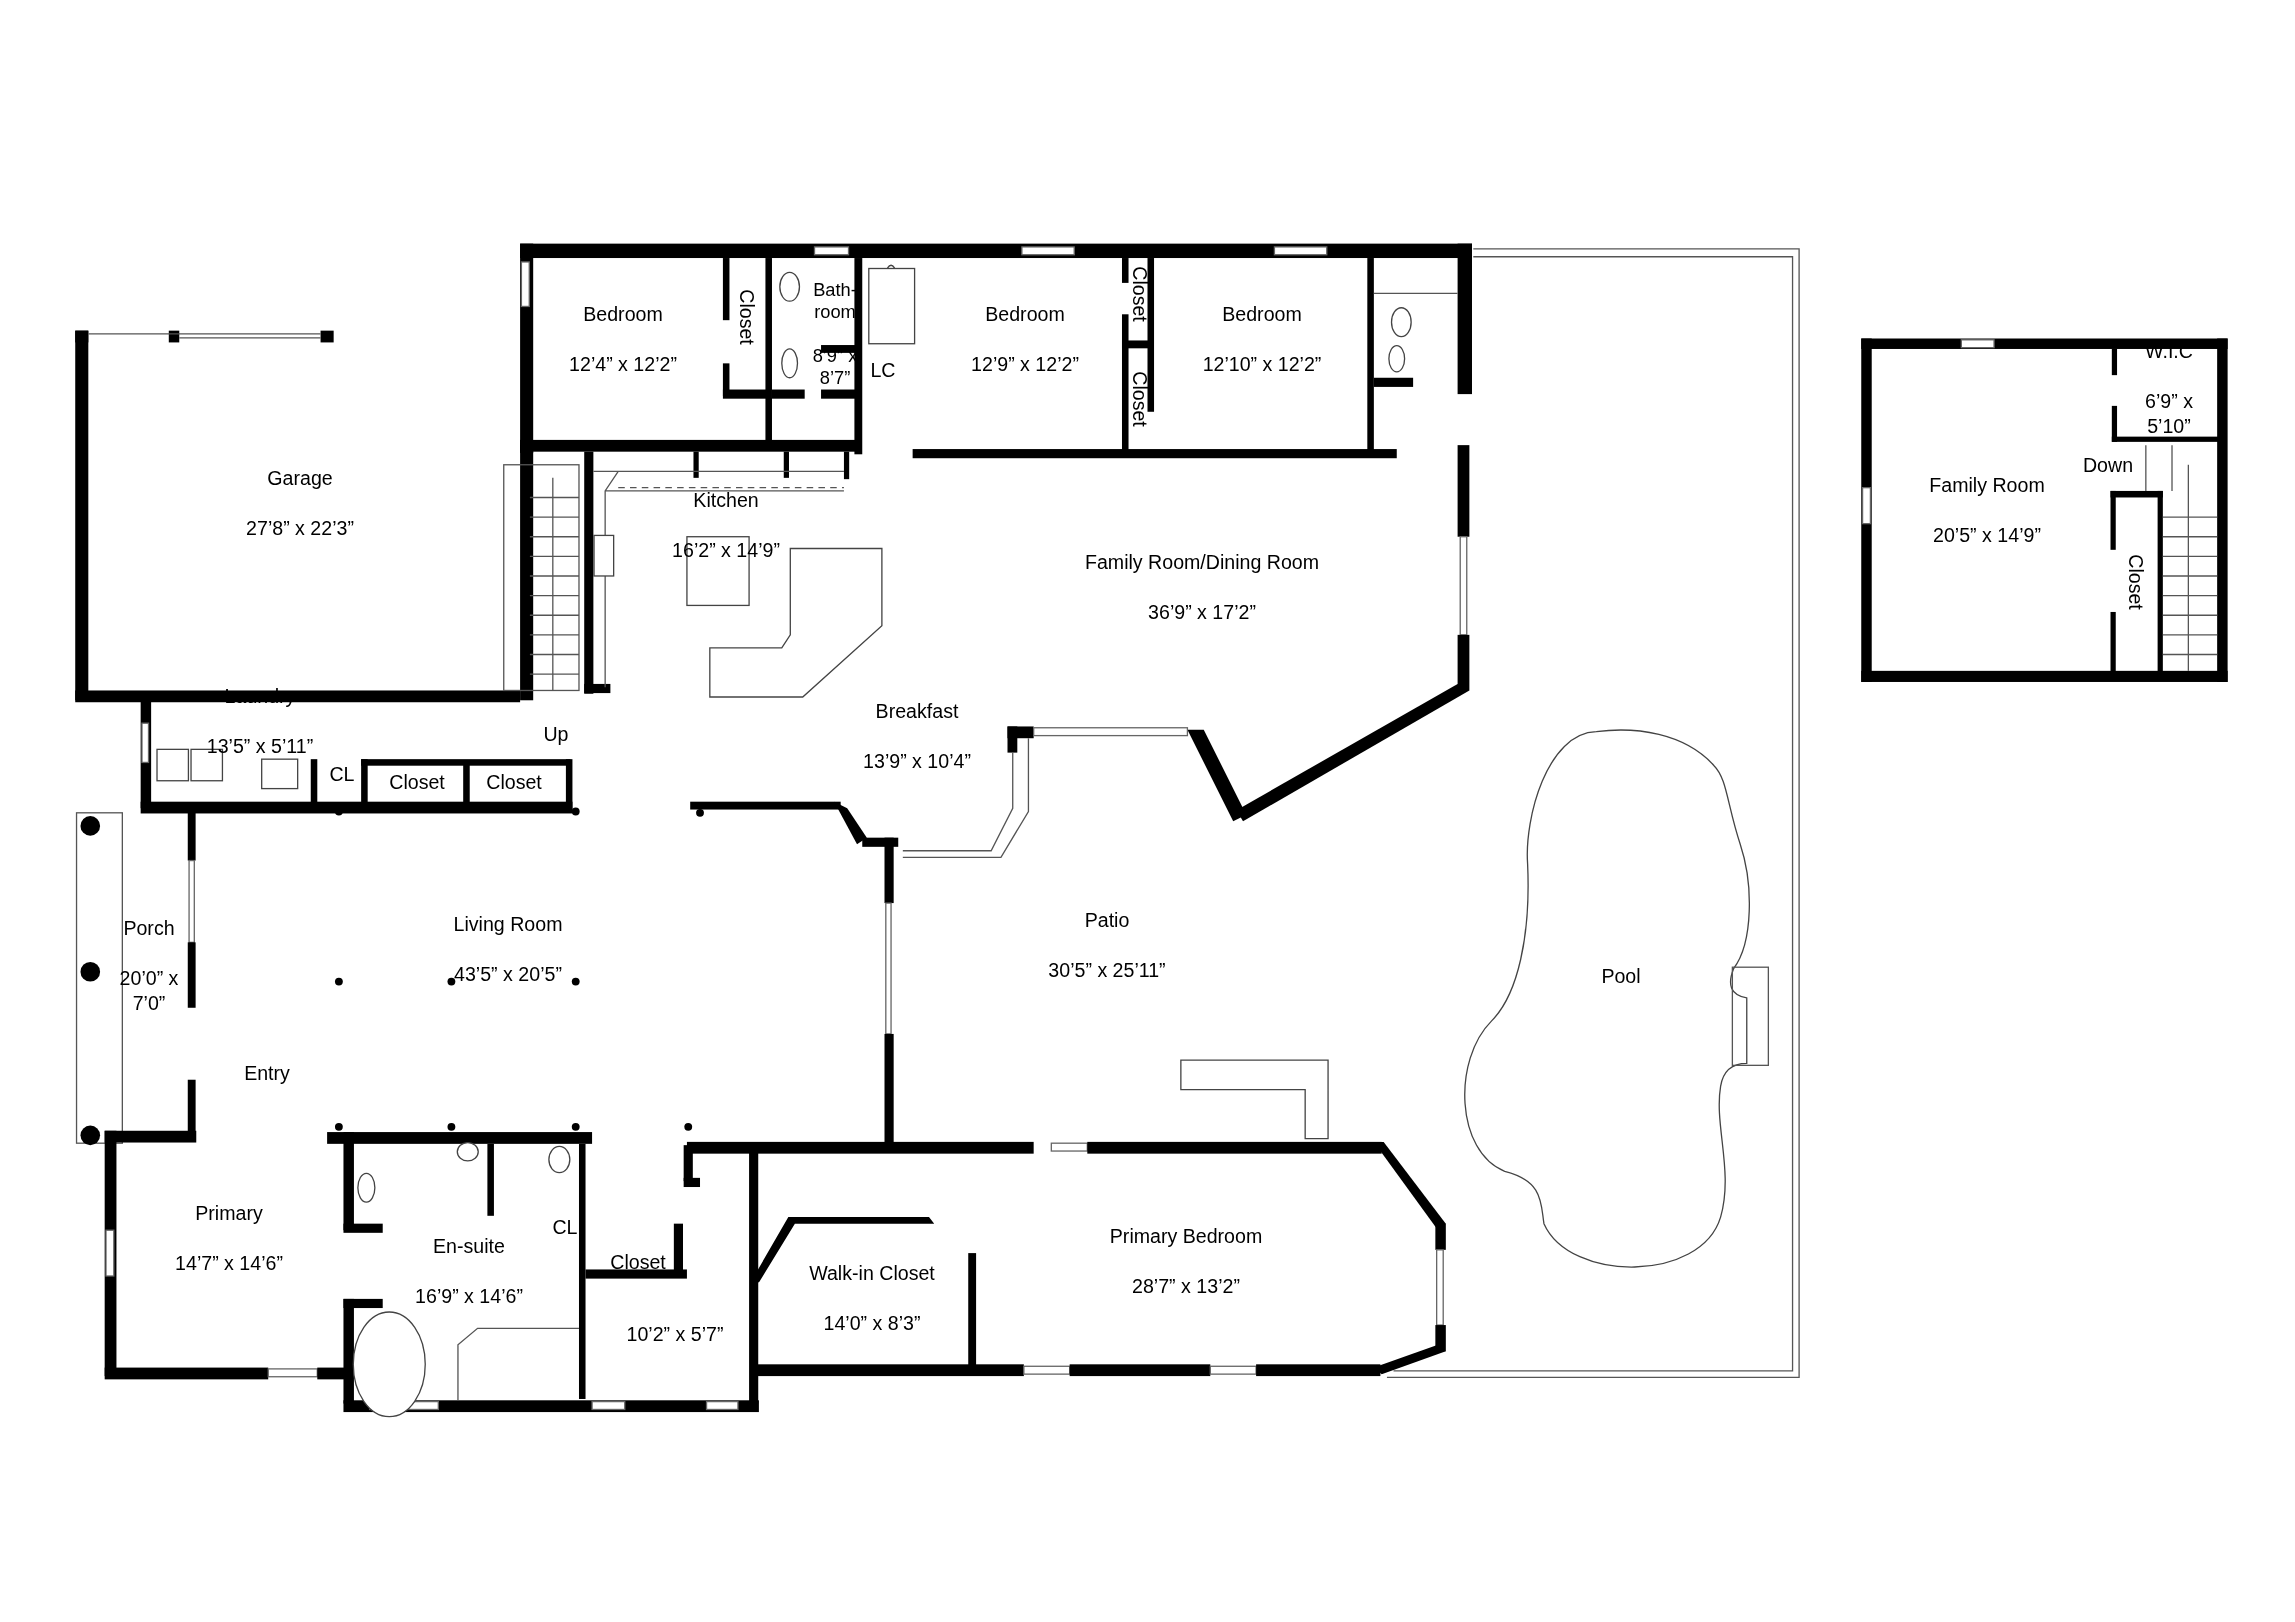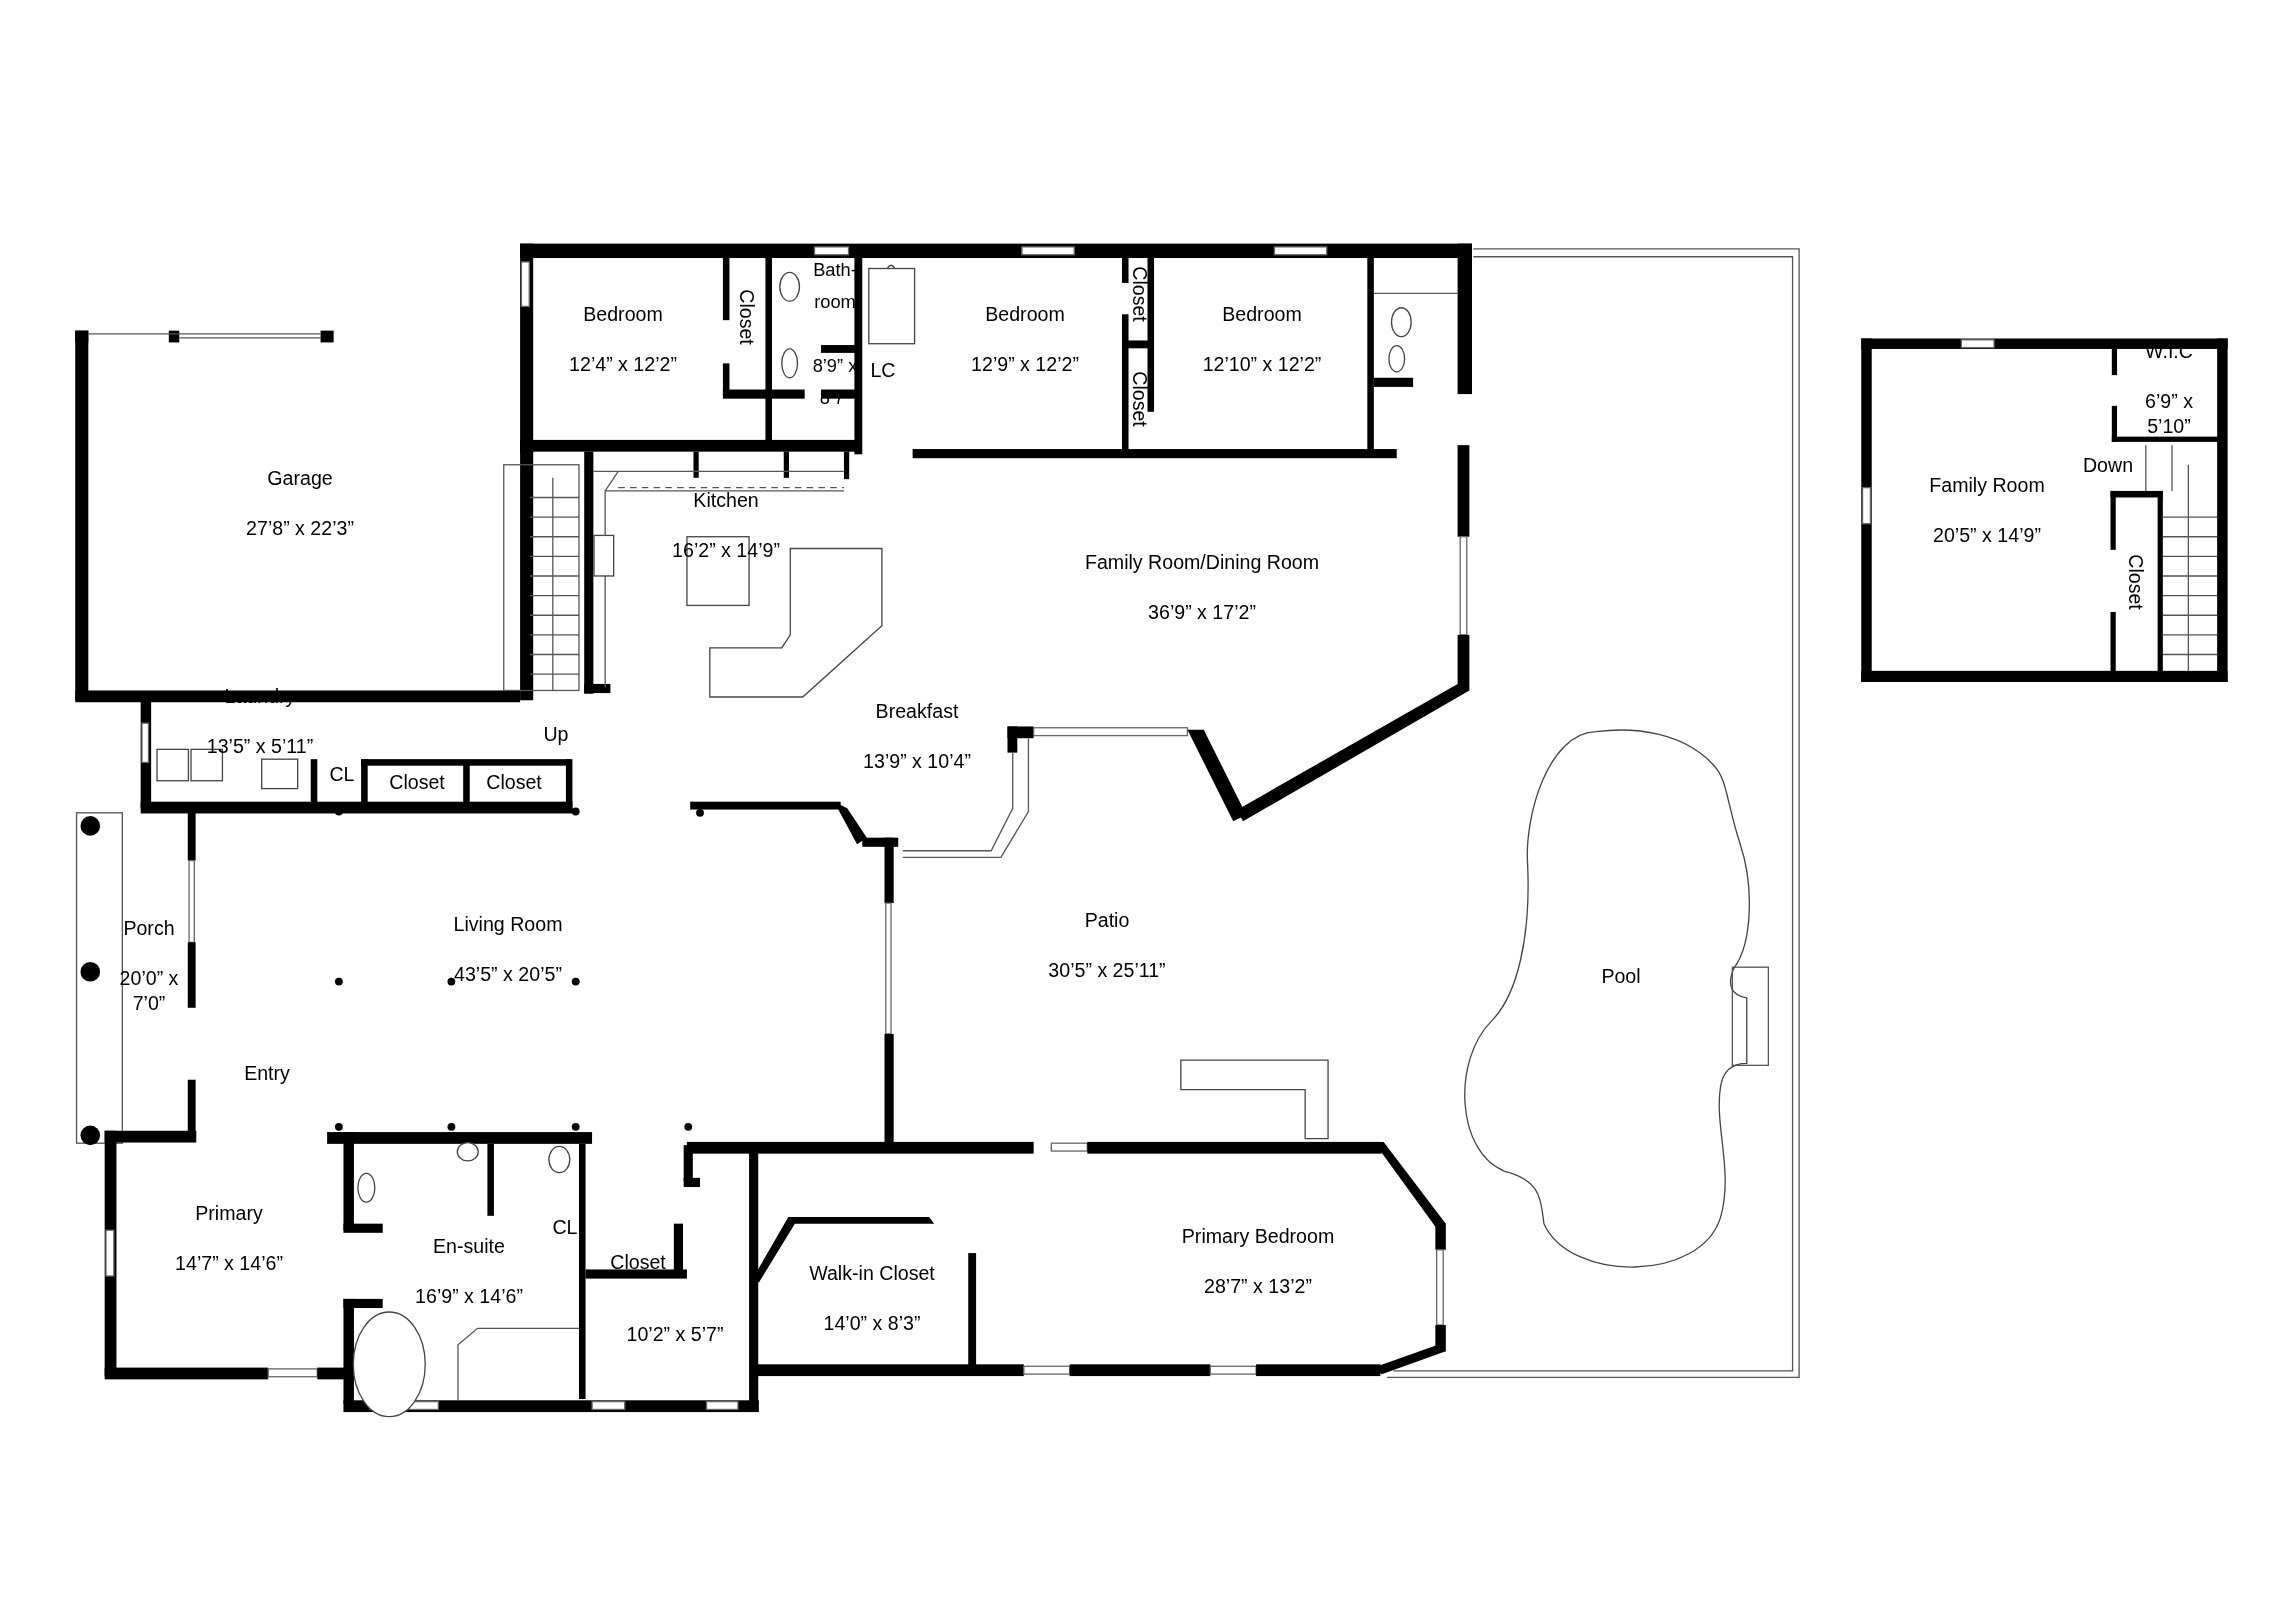--- a/index.html
+++ b/index.html
@@ -257,21 +257,21 @@
 </svg>
 
 <div class="lbl" style="left:300px;top:503px">
   <span class="nm">Garage</span>
   <span class="dm">27’8” x 22’3”</span>
 </div>
 <div class="lbl" style="left:623px;top:339px">
   <span class="nm">Bedroom</span>
   <span class="dm">12’4” x 12’2”</span>
 </div>
-<div class="lbl" style="left:835px;top:334px;font-size:18.3px;line-height:32px">
+<div class="lbl" style="left:835px;top:334px;font-size:18.3px;line-height:22px">
   <span class="nm">Bath-
 room</span>
   <span class="dm">8’9” x
 8’7”</span>
 </div>
 <div class="lbl" style="left:1025px;top:339px">
   <span class="nm">Bedroom</span>
   <span class="dm">12’9” x 12’2”</span>
 </div>
 <div class="lbl" style="left:1262px;top:339px">
@@ -318,21 +318,21 @@
   <span class="nm">En-suite</span>
   <span class="dm">16’9” x 14’6”</span>
 </div>
 <div class="lbl" style="left:675px;top:1334px">
   <span class="dm">10’2” x 5’7”</span>
 </div>
 <div class="lbl" style="left:872px;top:1298px">
   <span class="nm">Walk-in Closet</span>
   <span class="dm">14’0” x 8’3”</span>
 </div>
-<div class="lbl" style="left:1258px;top:1261px">
+<div class="lbl" style="left:1186px;top:1261px">
   <span class="nm">Primary Bedroom</span>
   <span class="dm">28’7” x 13’2”</span>
 </div>
 
 <div class="lbl vert" style="left:746px;top:317px">Closet</div>
 <div class="lbl vert" style="left:1139px;top:294px">Closet</div>
 <div class="lbl vert" style="left:1139px;top:399px">Closet</div>
 <div class="lbl" style="left:883px;top:370px">LC</div>
 <div class="lbl" style="left:342px;top:774px">CL</div>
 <div class="lbl" style="left:417px;top:782px">Closet</div>

